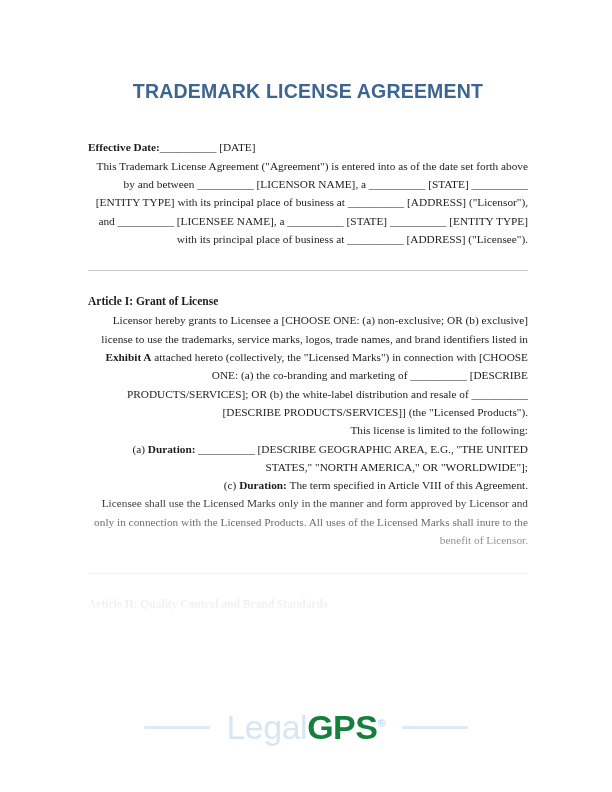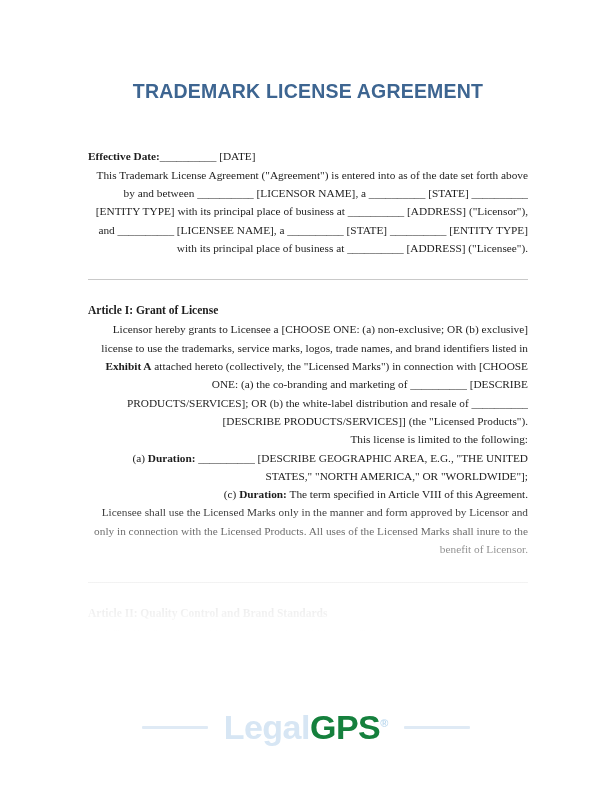--- a/index.html
+++ b/index.html
@@ -30,21 +30,21 @@
     font-family: "Liberation Sans", "DejaVu Sans", sans-serif;
     font-weight: bold;
     font-size: 19.5px;
     letter-spacing: 0.2px;
     text-align: center;
     margin: 0;
     padding-top: 80px;
     line-height: 1.2;
   }
   .effective-line {
-    margin-top: 44px;
+    margin-top: 35px;
     font-size: 11.3px;
     line-height: 1.62;
     color: #1d1d1d;
   }
   .effective-line b {
     font-weight: bold;
   }
   p.body-text {
     margin: 0 0 0 0;
     font-size: 11.3px;
@@ -111,21 +111,21 @@
   }
   .logo {
     font-family: "Liberation Sans", "DejaVu Sans", sans-serif;
     font-size: 34px;
     line-height: 1;
     white-space: nowrap;
     position: relative;
   }
   .logo .legal {
     color: #d7e6f4;
-    font-weight: bold;
+    font-weight: normal;
     letter-spacing: -0.5px;
   }
   .logo .gps {
     color: #15803d;
     font-weight: bold;
     letter-spacing: -0.5px;
   }
   .logo .tm {
     color: #bcd9ef;
     font-size: 11px;

